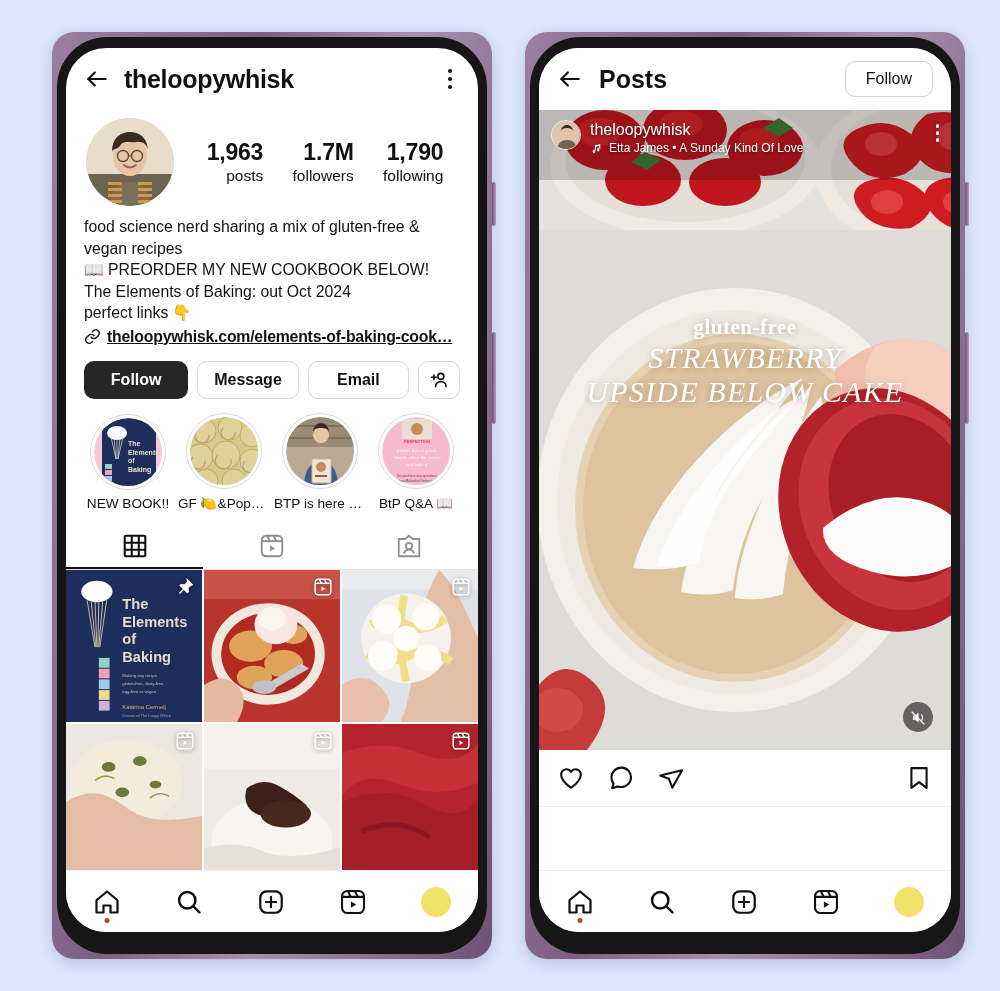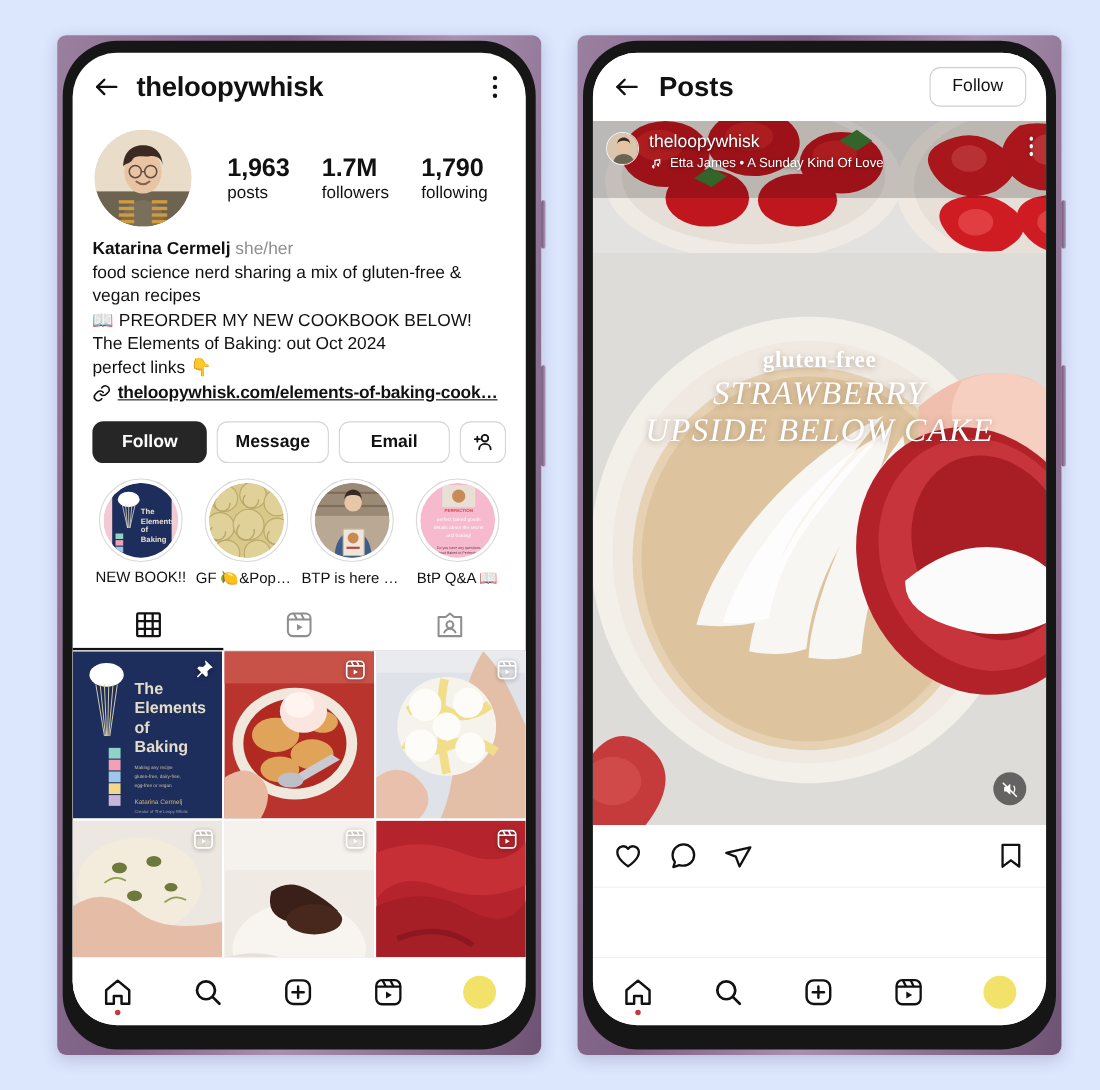--- a/index.html
+++ b/index.html
@@ -7,21 +7,21 @@
     width: 1000px; height: 991px;
     background: #dce6fd;
     font-family: "Liberation Sans", sans-serif;
     overflow: hidden;
   }
   .stage { position: relative; width: 1000px; height: 991px; }
 
   
   .phone {
     position: absolute;
-    border-radius: 8px;
+    border-radius: 22px;
     background: linear-gradient(100deg,#9b7fa0,#7e5f84 35%,#a98fb0 60%,#6d5274);
     padding: 5px;
     box-shadow: 0 4px 14px rgba(70,60,110,.22);
   }
   .phone-inner {
     width: 100%; height: 100%;
     background: #161616;
     border-radius: 50px;
     padding: 11px 9px 22px 9px;
   }
@@ -56,21 +56,21 @@
   .kebab { display:flex; flex-direction:column; gap:4px; align-items:center; padding:4px 8px; cursor:pointer;}
   .kebab i { width:4px;height:4px;border-radius:50%;background:#111; display:block;}
 
   .p-statsrow { display:flex; align-items:center; padding: 8px 20px 4px 20px; gap: 6px;}
   .avatar {
     width: 88px; height: 88px; border-radius:50%;
     overflow:hidden; flex:none; position:relative;
     background:#e6d7c3;
   }
   .stats { display:flex; flex:1; justify-content:space-around; padding-left: 12px;}
-  .stat { text-align:left; }
+  .stat { text-align:right; }
   .stat .num { font-size: 23px; font-weight:700; color:#111; letter-spacing:-.2px;}
   .stat .lbl { font-size: 15.5px; color:#111; margin-top:1px;}
 
   .bio { padding: 6px 18px 0 18px; font-size: 15.8px; line-height: 21.5px; color:#111; }
   .bio .name { font-weight:600; }
   .bio .pron { color:#8e8e8e; }
   .bio .link { display:flex; align-items:center; gap:6px; font-weight:600; margin-top:2px;}
   .bio .link span { letter-spacing:-.2px;text-decoration:underline; }
 
   .actions { display:flex; gap:9px; padding: 14px 18px 0 18px; align-items:center;}
@@ -206,24 +206,20 @@
               <div class="lbl">followers</div>
             </div>
             <div class="stat">
               <div class="num">1,790</div>
               <div class="lbl">following</div>
             </div>
           </div>
         </div>
 
         <div class="bio">
-          <div>
-            <span class="name">Katarina Cermelj</span>
-            <span class="pron">she/her</span>
-          </div>
           <div>food science nerd sharing a mix of gluten-free &amp;</div>
           <div>vegan recipes</div>
           <div>📖 PREORDER MY NEW COOKBOOK BELOW!</div>
           <div>The Elements of Baking: out Oct 2024</div>
           <div>perfect links 👇</div>
           <div class="link">
             <span class="ico">
               <svg width="17" height="17" viewBox="0 0 24 24" fill="none" stroke="#111" stroke-width="2" stroke-linecap="round">
                   <path d="M10 13a5 5 0 007.5.5l3-3a5 5 0 00-7-7l-1.7 1.7"></path>
                   <path d="M14 11a5 5 0 00-7.5-.5l-3 3a5 5 0 007 7L12.2 19"></path>

